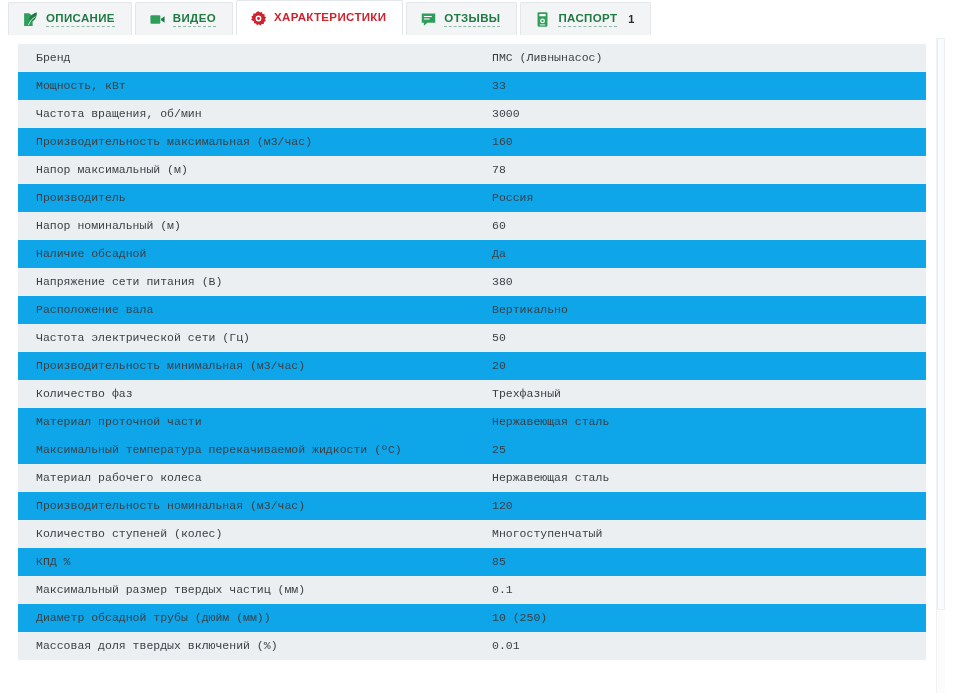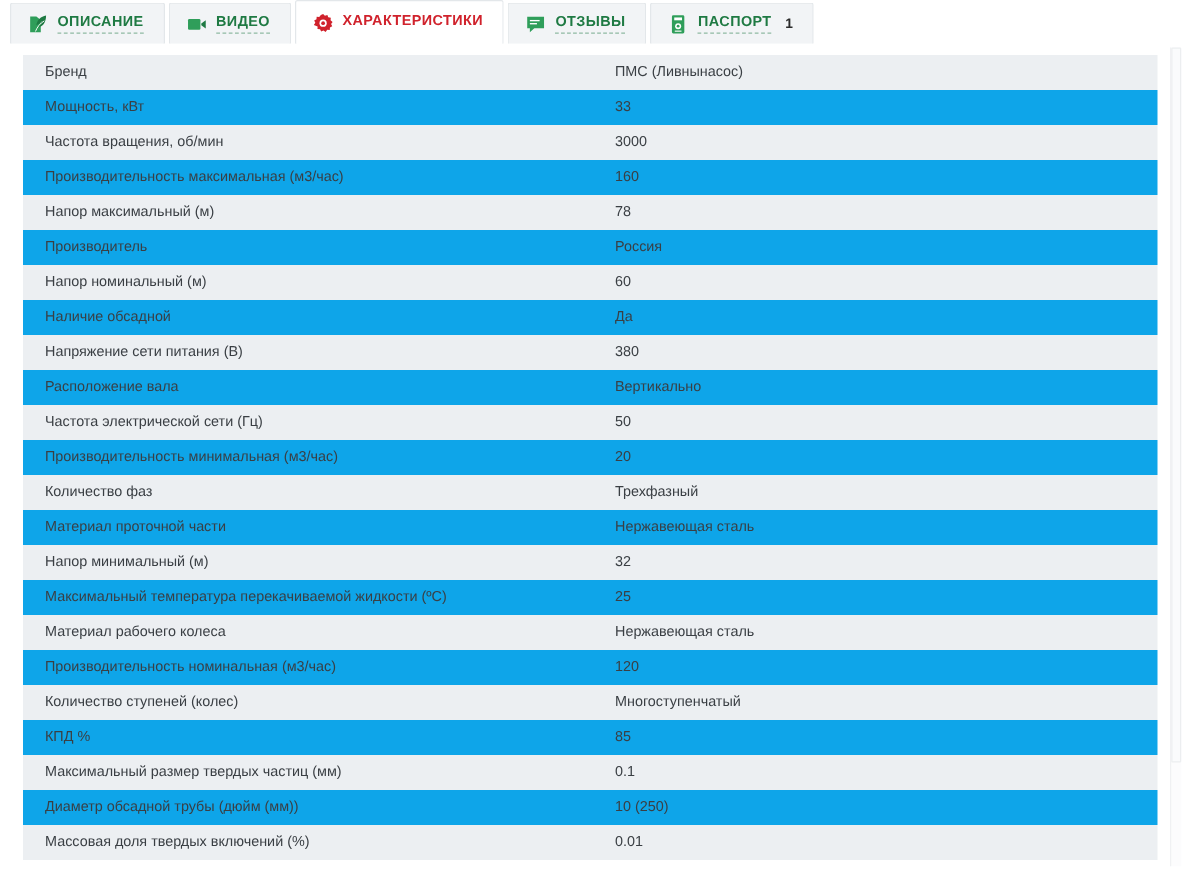--- a/index.html
+++ b/index.html
@@ -78,20 +78,21 @@
     flex: 0 0 17px;
     display: block;
   }
 
   
   .content {
     position: relative;
     padding: 9px 19px 0 18px;
     box-sizing: border-box;
     background: #ffffff;
+    font-family: Liberation Mono, monospace;
   }
   .spec-table {
     width: 908px;
     border-collapse: collapse;
     table-layout: fixed;
   }
   .spec-table tr.odd  { background: #eceff2; }
   .spec-table tr.even { background: #0ea5e9; }
   .spec-table td {
     font-size: 11.5px;
@@ -243,24 +244,20 @@
             <td class="value">20</td>
           </tr>
           <tr class="odd">
             <td class="name">Количество фаз</td>
             <td class="value">Трехфазный</td>
           </tr>
           <tr class="even">
             <td class="name">Материал проточной части</td>
             <td class="value">Нержавеющая сталь</td>
           </tr>
-          <tr class="odd">
-            <td class="name">Напор минимальный (м)</td>
-            <td class="value">32</td>
-          </tr>
           <tr class="even">
             <td class="name">Максимальный температура перекачиваемой жидкости (ºC)</td>
             <td class="value">25</td>
           </tr>
           <tr class="odd">
             <td class="name">Материал рабочего колеса</td>
             <td class="value">Нержавеющая сталь</td>
           </tr>
           <tr class="even">
             <td class="name">Производительность номинальная (м3/час)</td>

